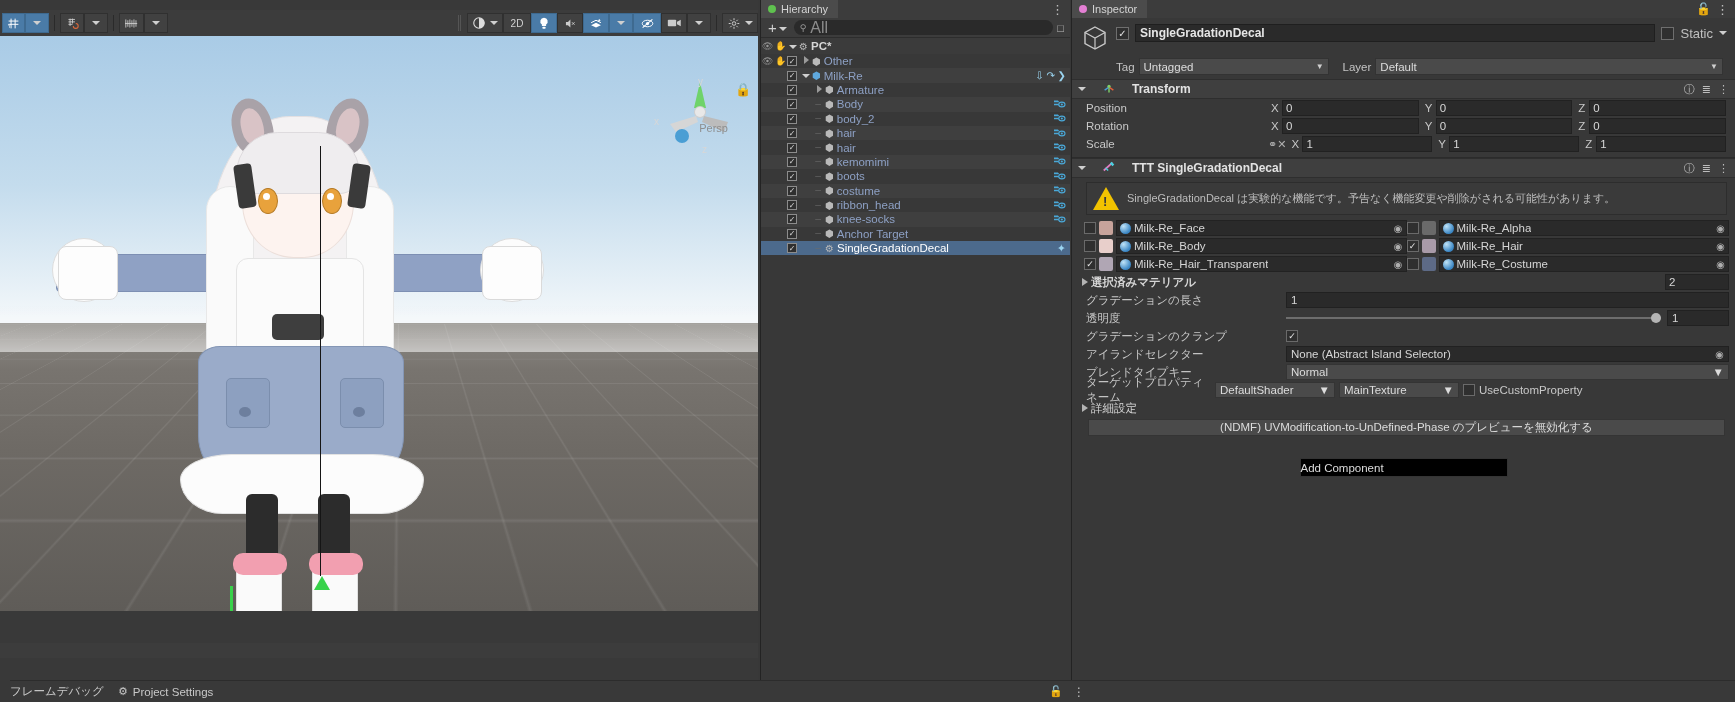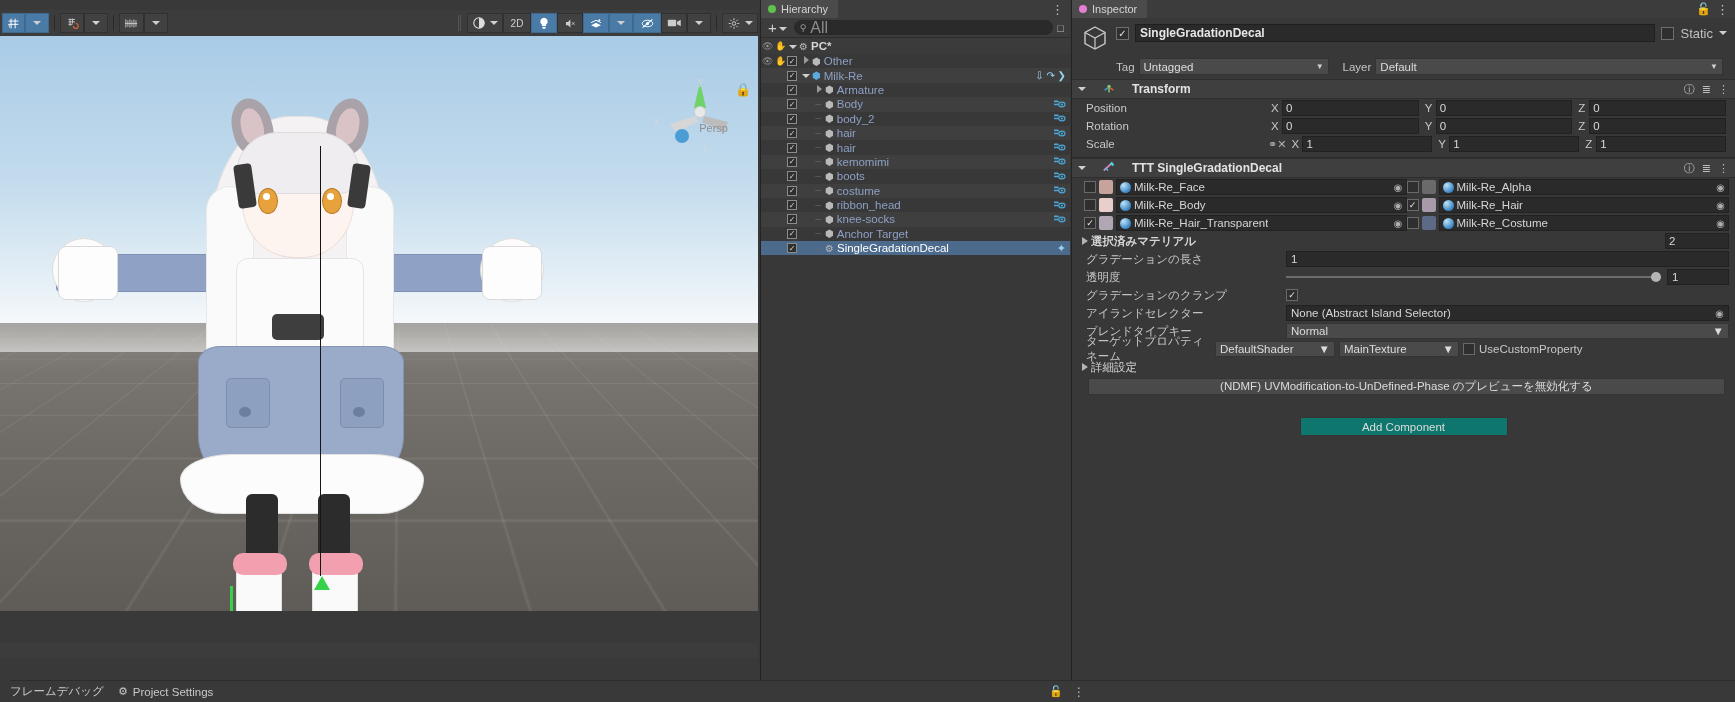--- a/index.html
+++ b/index.html
@@ -197,21 +197,21 @@
   .obj-field .picker { margin-left: auto; color: #aeaeae; font-size: 10px; }
   .dd-field { flex: 1; height: 16px; background: #4a4a4a; border: 1px solid #343434; color: #dcdcdc; font-size: 11.5px; display: flex; align-items: center; justify-content: space-between; padding: 0 4px; }
 
   .target-row { height: 18px; display: flex; align-items: center; padding-left: 14px; gap: 4px; }
   .target-row .t-lbl { width: 125px; color: #c8c8c8; font-size: 11.5px; }
   .dd-small { height: 16px; background: #4a4a4a; border: 1px solid #343434; color: #dcdcdc; font-size: 11.5px; display: flex; align-items: center; justify-content: space-between; padding: 0 4px; }
   .ucp-lbl { color: #c8c8c8; font-size: 11.5px; }
 
   .wide-button { margin: 2px 10px 0 16px; height: 17px; background: #4a4a4a; border: 1px solid #343434; color: #dcdcdc; font-size: 11.5px; display: flex; align-items: center; justify-content: center; }
   .add-comp-wrap { display: flex; justify-content: center; margin-top: 22px; }
-  .add-comp { width: 208px; height: 19px; background: #0f766e; border: 1px solid #343434; color: #dcdcdc; font-size: 11.5px; display: flex; align-items: center; justify-content: center; }
+  .add-comp { width: 208px; height: 19px; background: #000000; border: 1px solid #343434; color: #dcdcdc; font-size: 11.5px; display: flex; align-items: center; }
 
   .bottom-dock { position: absolute; left: 10px; bottom: 0; width: 1735px; height: 22px; background: #393939; border-top: 1px solid #2c2c2c; display: flex; align-items: center; }
   .bd-left { display: flex; align-items: center; gap: 14px; padding-left: 0; }
   .bd-item { display: flex; align-items: center; gap: 5px; color: #c8c8c8; font-size: 11.5px; }
   .gear-ic { color: #c8c8c8; font-size: 11px; }
 </style>
 </head>
 <body>
 
 <div class="app">
@@ -733,20 +733,24 @@
           </svg>
       </span>
       <span class="comp-title">TTT SingleGradationDecal</span>
       <span class="comp-header-right">
         <span>ⓘ</span>
         <span>≣</span>
         <span>⋮</span>
       </span>
     </div>
 
+    <div class="warn-box">
+      <span class="warn-tri"></span>
+      <span class="warn-text">SingleGradationDecal は実験的な機能です。予告なく機能変更や削除がされる可能性があります。</span>
+    </div>
 
     <div class="mat-grid" id="material-rows">
         <div class="mat-row">
           <div class="mat-cell">
             <span class="mat-cb"></span>
             <span class="mat-thumb" style="background:#c7a39b"></span>
             <div class="mat-obj">
               <span class="sphere-ic"></span>
               <span class="mname">Milk-Re_Face</span>
               <span class="picker">◉</span>

